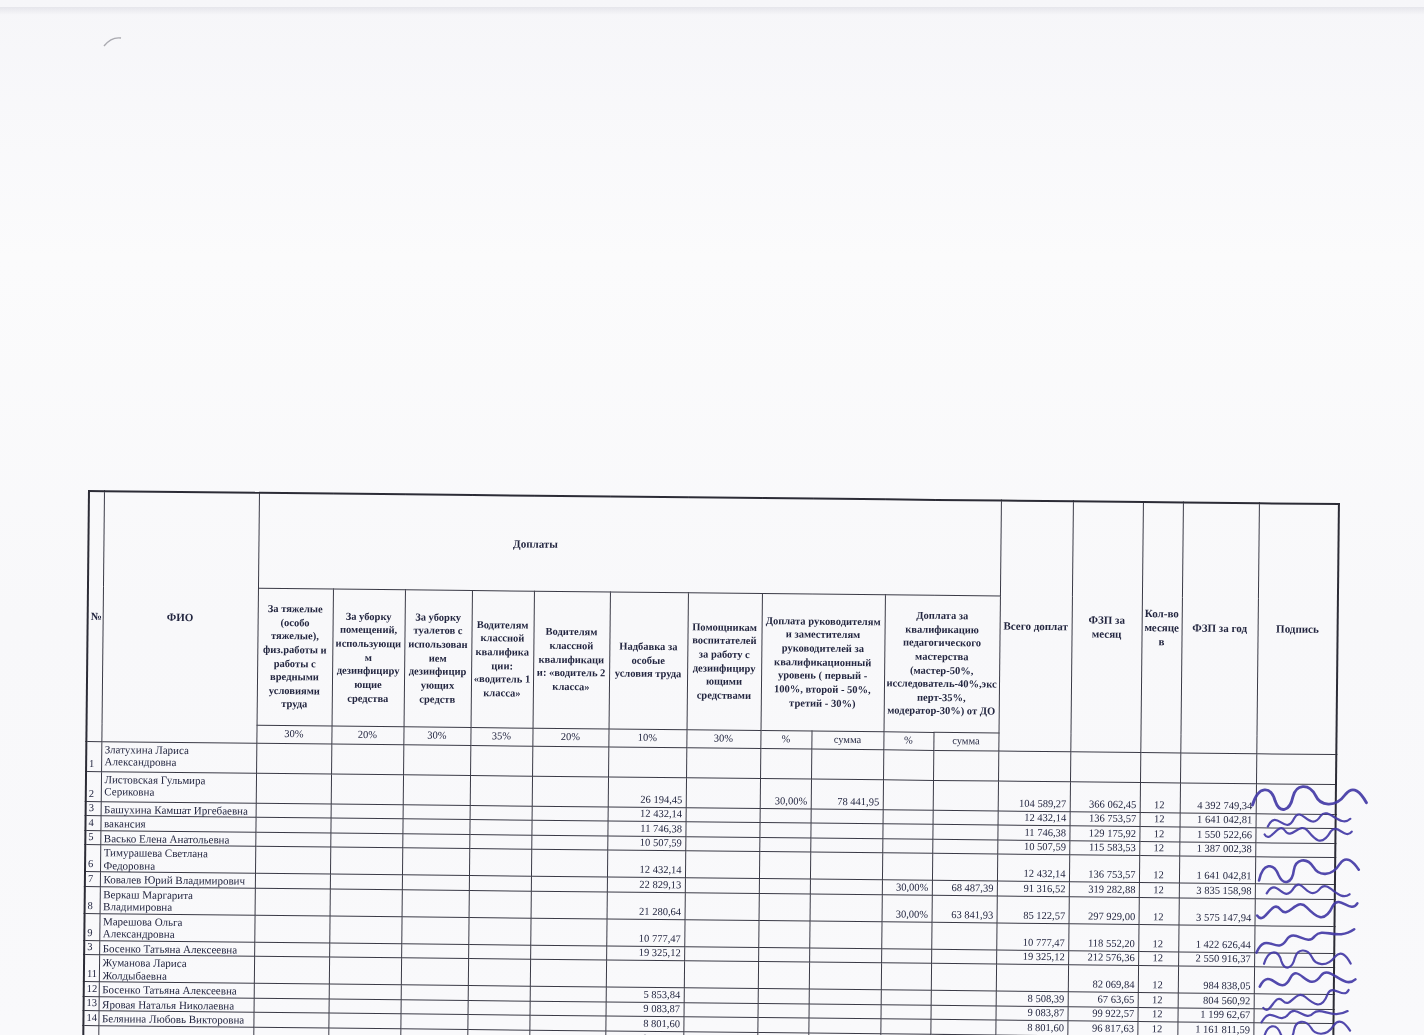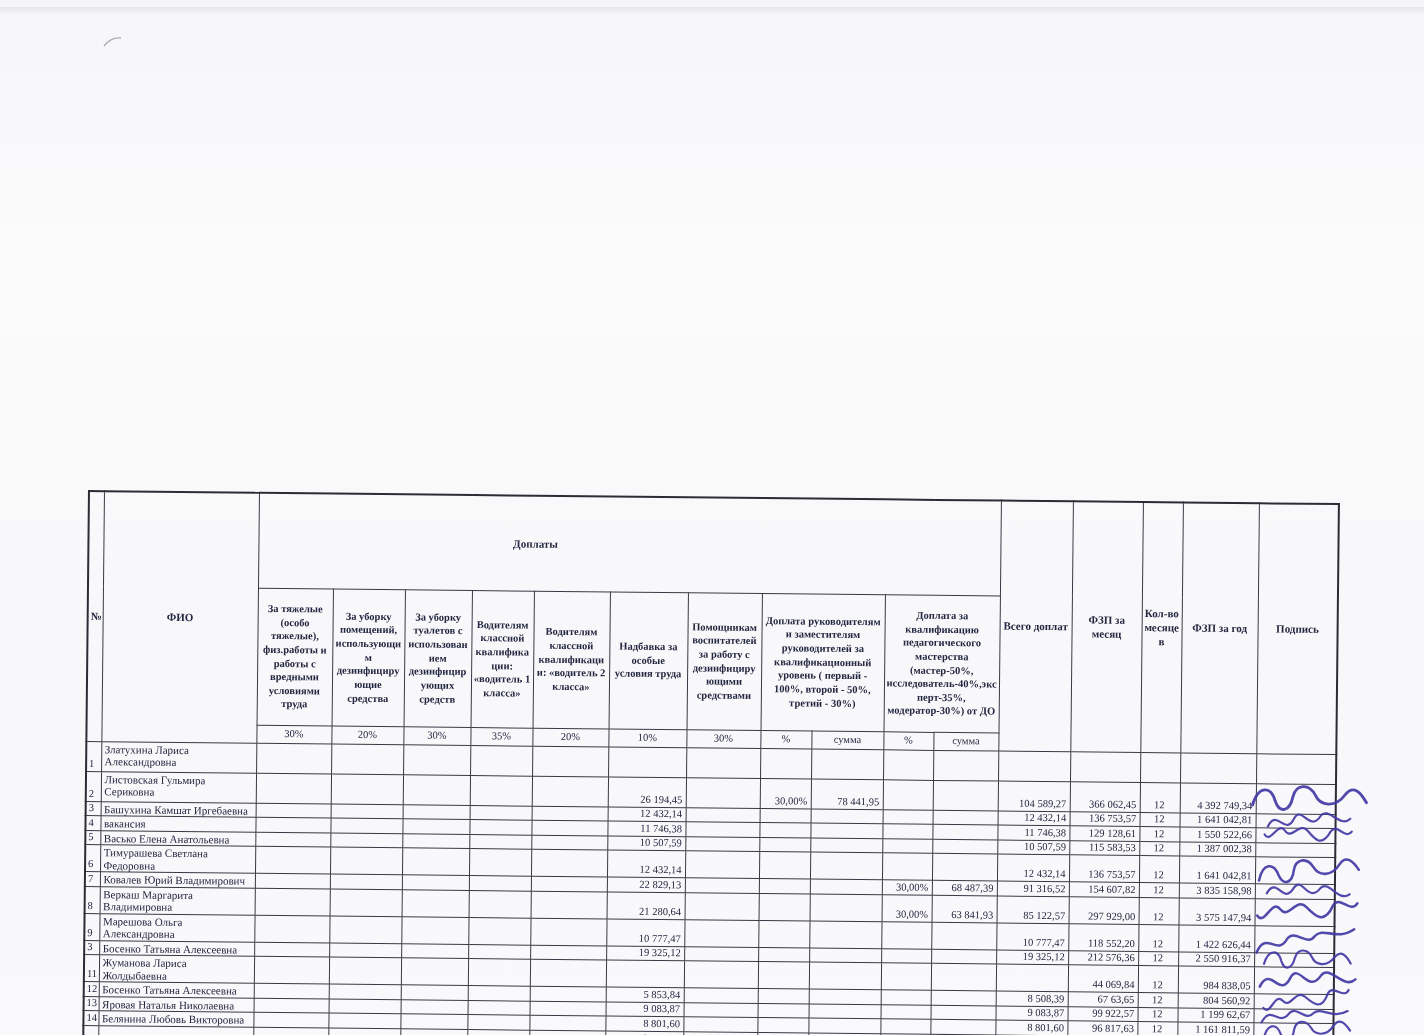--- a/index.html
+++ b/index.html
@@ -185,21 +185,21 @@
     <td class="c-val"></td>
     <td class="c-val"></td>
     <td class="c-val"></td>
     <td class="c-val">11 746,38</td>
     <td class="c-val"></td>
     <td class="c-val"></td>
     <td class="c-val"></td>
     <td class="c-val"></td>
     <td class="c-val"></td>
     <td class="c-val">11 746,38</td>
-    <td class="c-val">129 128,61</td>
+    <td class="c-val">129 175,92</td>
     <td class="c-val">12</td>
     <td class="c-val">1 550 522,66</td>
     <td class="c-sig">
       <svg class="sig visible" viewBox="0 0 100 30" style="transform: rotate(5deg) scale(0.95);">
         <path d="M5 18 C12 28 18 2 26 12 C34 22 40 0 50 10 C58 18 66 26 74 8 C80 -2 90 16 96 6"></path>
       </svg>
     </td>
   </tr>
         <tr class="h13">
     <td class="c-num">5</td>
@@ -255,21 +255,21 @@
     <td class="c-val"></td>
     <td class="c-val"></td>
     <td class="c-val"></td>
     <td class="c-val">22 829,13</td>
     <td class="c-val"></td>
     <td class="c-val"></td>
     <td class="c-val"></td>
     <td class="c-val">30,00%</td>
     <td class="c-val">68 487,39</td>
     <td class="c-val">91 316,52</td>
-    <td class="c-val">154 607,82</td>
+    <td class="c-val">319 282,88</td>
     <td class="c-val">12</td>
     <td class="c-val">3 835 158,98</td>
     <td class="c-sig">
       <svg class="sig visible" viewBox="0 0 100 30" style="transform: rotate(4deg) scale(0.95);">
         <path d="M8 20 C18 0 26 32 36 12 C44 -2 52 28 64 10 C72 0 84 24 95 14"></path>
       </svg>
     </td>
   </tr>
         <tr class="h27">
     <td class="c-num">8</td>
@@ -351,21 +351,21 @@
     <td class="c-val"></td>
     <td class="c-val"></td>
     <td class="c-val"></td>
     <td class="c-val"></td>
     <td class="c-val"></td>
     <td class="c-val"></td>
     <td class="c-val"></td>
     <td class="c-val"></td>
     <td class="c-val"></td>
     <td class="c-val"></td>
-    <td class="c-val">44 069,84</td>
+    <td class="c-val">82 069,84</td>
     <td class="c-val">12</td>
     <td class="c-val">984 838,05</td>
     <td class="c-sig">
       <svg class="sig visible" viewBox="0 0 100 30" style="transform: rotate(-1deg) scale(1.1);">
         <path d="M8 20 C18 0 26 32 36 12 C44 -2 52 28 64 10 C72 0 84 24 95 14"></path>
       </svg>
     </td>
   </tr>
         <tr class="h13">
     <td class="c-num">12</td>

